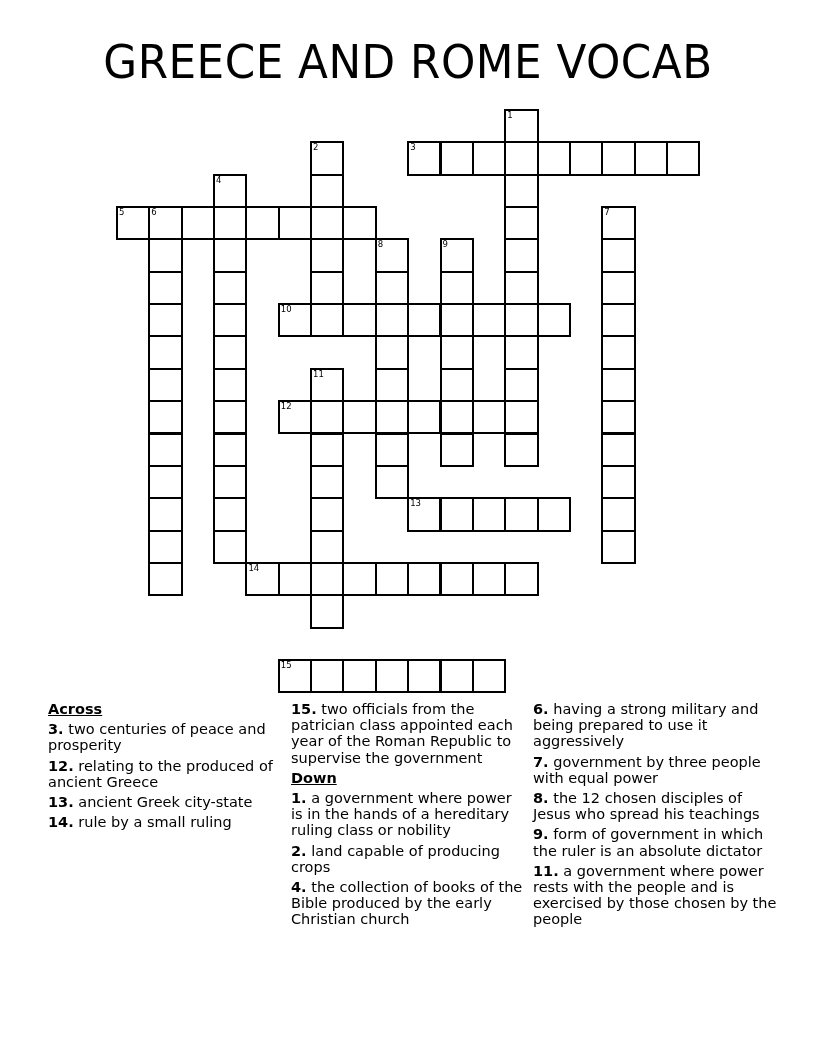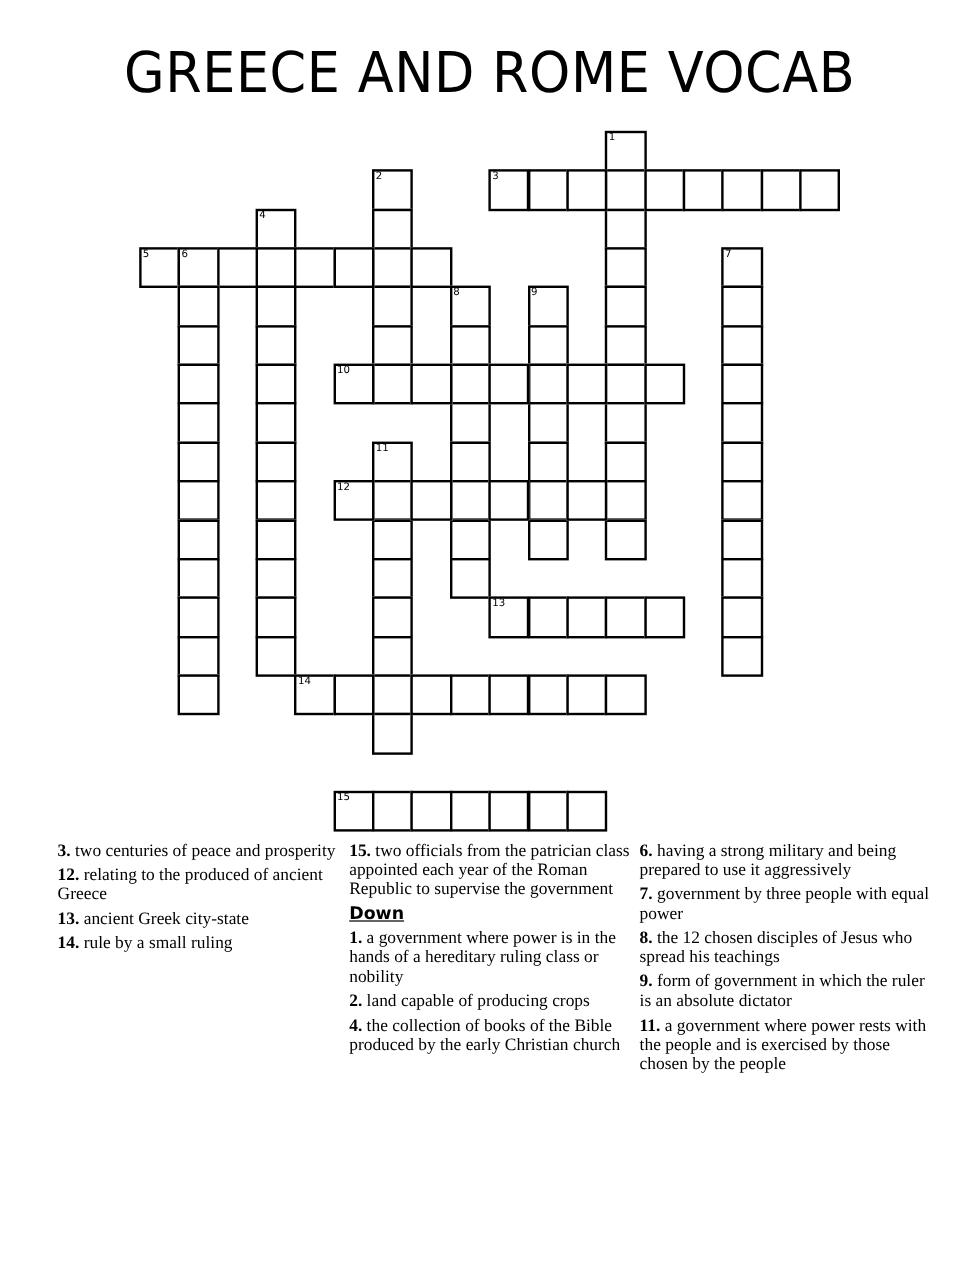--- a/index.html
+++ b/index.html
@@ -8,21 +8,21 @@
   .title { position: absolute; left: 0; width: 816px; top: 34px; text-align: center;
            font-family: "DejaVu Sans", sans-serif; font-size: 47px; font-weight: normal;
            letter-spacing: 0.5px; transform: scaleX(0.93); transform-origin: center; margin: 0; line-height: 1.2; }
   #grid { position: absolute; left: 0; top: 0; width: 816px; height: 700px; }
   .cell { position: absolute; box-sizing: border-box; width: 34.35px; height: 34.35px;
           border: 2px solid #000; background: #fff; }
   .cell .num { position: absolute; left: 1px; top: 0px; font-family: "DejaVu Sans", sans-serif;
                font-size: 8.5px; line-height: 9px; }
   .clues { position: absolute; top: 701px; font-size: 14.5px; line-height: 16.2px; }
   .clues .hdr { font-weight: bold; text-decoration: underline; margin-bottom: 4px; }
-  .clue { margin-bottom: 4px; font-family: Liberation Serif, serif; }
+  .clue { margin-bottom: 4px; }
   .clue b { font-weight: bold; }
   .col1 { left: 48px; width: 232px; }
   .col2 { left: 291px; width: 236px; }
   .col3 { left: 533px; width: 245px; }
 </style>
 </head>
 <body>
 
 <h1 class="title">GREECE AND ROME VOCAB</h1>
 
@@ -170,20 +170,21 @@
     </div>
     <div class="cell" style="left: 310.1px; top: 658.95px;"></div>
     <div class="cell" style="left: 342.45px; top: 658.95px;"></div>
     <div class="cell" style="left: 374.8px; top: 658.95px;"></div>
     <div class="cell" style="left: 407.15px; top: 658.95px;"></div>
     <div class="cell" style="left: 439.5px; top: 658.95px;"></div>
     <div class="cell" style="left: 471.85px; top: 658.95px;"></div>
   </div>
 
 <div class="clues col1">
+  <div class="hdr">Across</div>
   <div class="clue"><b>3.</b><span> two centuries of peace and prosperity</span></div>
   <div class="clue"><b>12.</b><span> relating to the produced of ancient Greece</span></div>
   <div class="clue"><b>13.</b><span> ancient Greek city-state</span></div>
   <div class="clue"><b>14.</b><span> rule by a small ruling</span></div>
 </div>
 
 <div class="clues col2">
   <div class="clue"><b>15.</b><span> two officials from the patrician class appointed each year of the Roman Republic to supervise the government</span></div>
   <div class="hdr">Down</div>
   <div class="clue"><b>1.</b><span> a government where power is in the hands of a hereditary ruling class or nobility</span></div>

